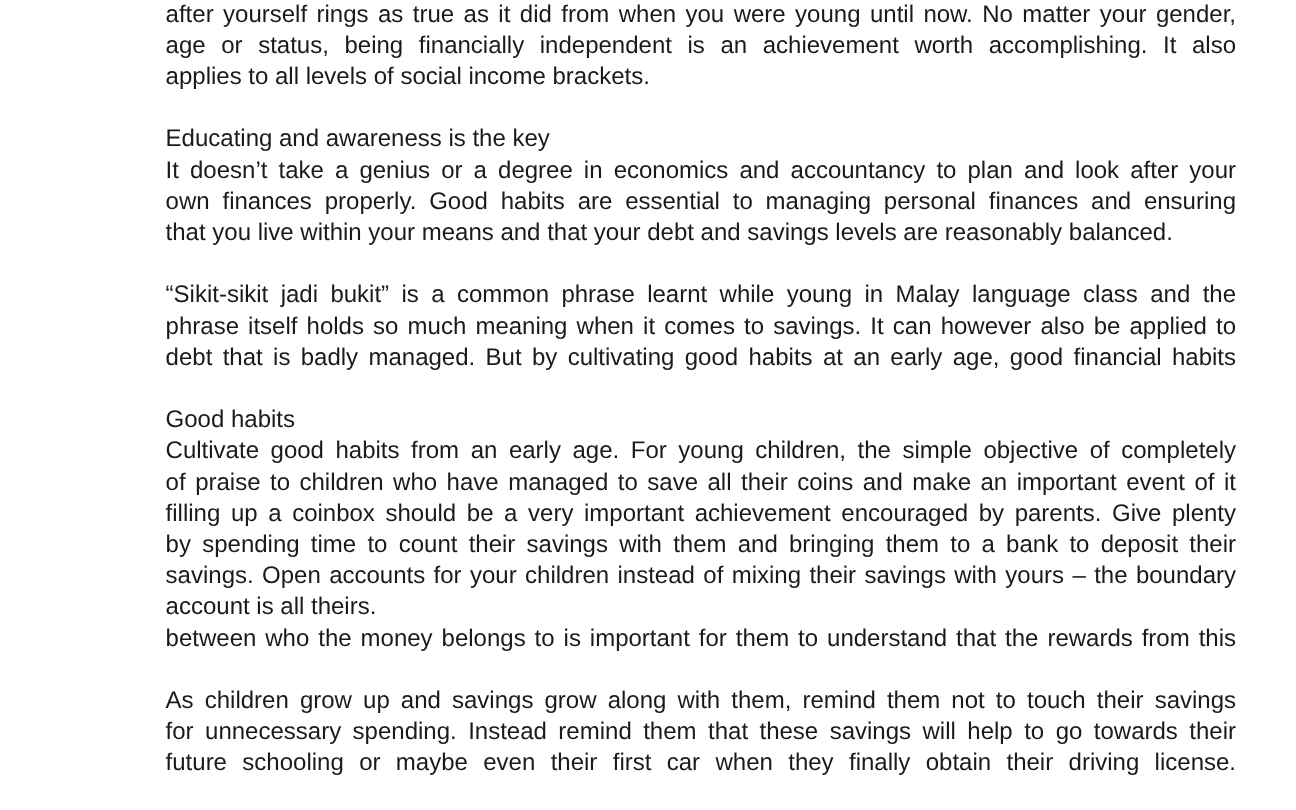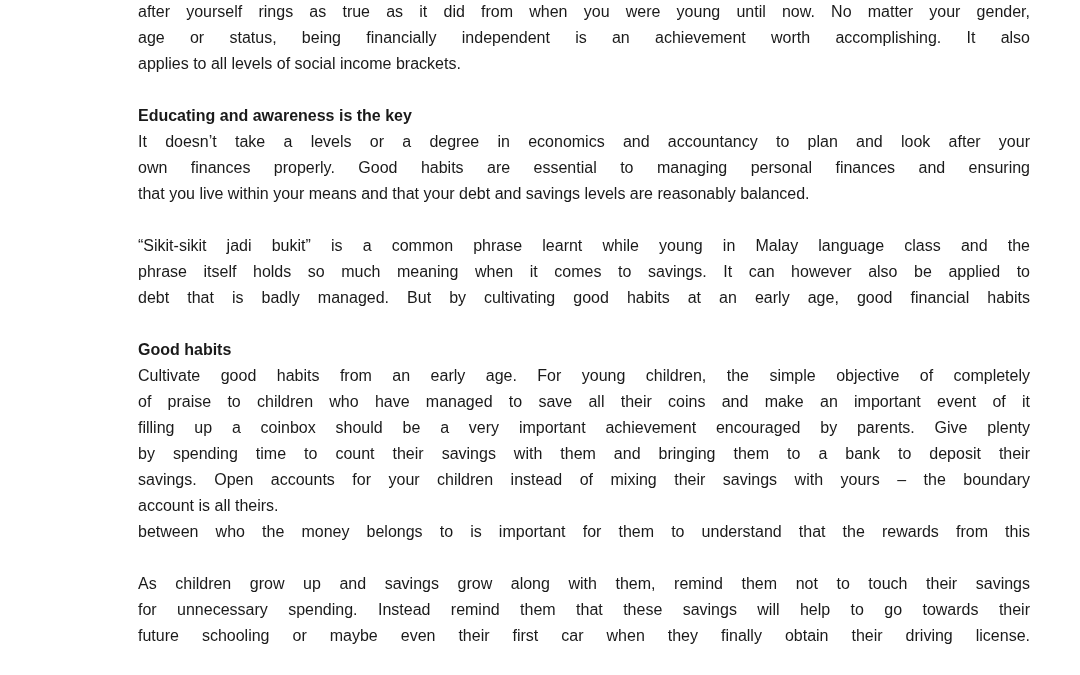--- a/index.html
+++ b/index.html
@@ -16,34 +16,34 @@
       color: #1a1a1a;
     }
     .page {
       position: absolute;
       left: 138px;
       top: -1px;
       width: 892px;
     }
     .line {
       display: block;
-      font-size: 16px;
+      font-size: 20px;
       line-height: 26px;
       height: 26px;
       white-space: nowrap;
       text-align: justify;
       text-align-last: justify;
       overflow: visible;
     }
     .line.last {
       text-align: right;
       text-align-last: left;
     }
     .heading {
-      font-weight: bold;
+      font-weight: normal;
       text-align: left;
       text-align-last: left;
     }
     .gap {
       height: 26px;
     }
   </style>
 </head>
 <body>
 
@@ -53,21 +53,21 @@
     <span class="line">after yourself rings as true as it did from when you were young until now. No matter your gender,</span>
     <span class="line">age or status, being financially independent is an achievement worth accomplishing.  It also</span>
     <span class="line last">applies to all levels of social income brackets.</span>
   </div>
 
   <div class="gap"></div>
 
   <div>
     <span class="line heading">Educating and awareness is the key</span>
     <div>
-      <span class="line">It doesn’t take a levels or a degree in economics and accountancy to plan and look after your</span>
+      <span class="line">It doesn’t take a genius or a degree in economics and accountancy to plan and look after your</span>
       <span class="line">own finances properly.  Good habits are essential to managing personal finances and ensuring</span>
       <span class="line last">that you live within your means and that your debt and savings levels are reasonably balanced.</span>
     </div>
 
     <div class="gap"></div>
 
     <div>
       <span class="line">“Sikit-sikit jadi bukit” is a common phrase learnt while young in Malay language class and the</span>
       <span class="line">phrase itself holds so much meaning when it comes to savings. It can however also be applied to</span>
       <span class="line">debt that is badly managed. But by cultivating good habits at an early age, good financial habits</span>

